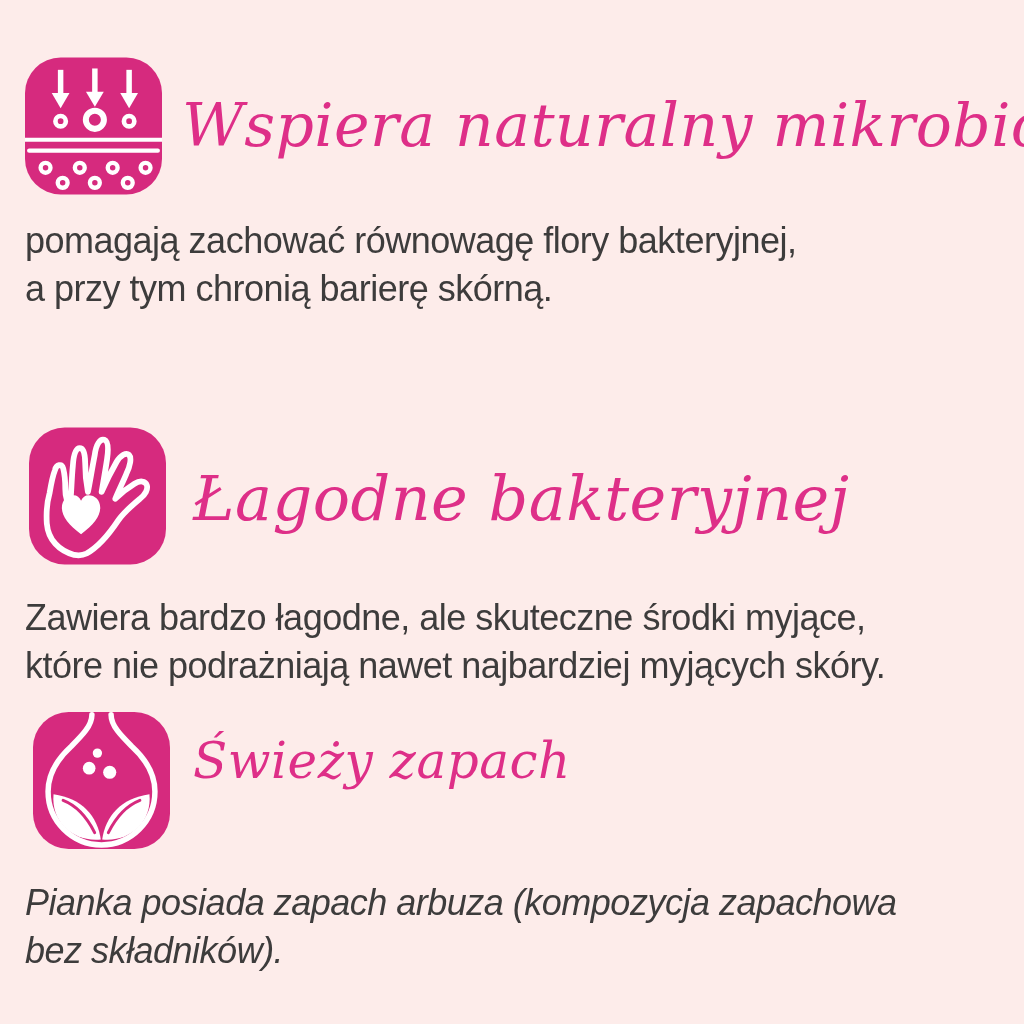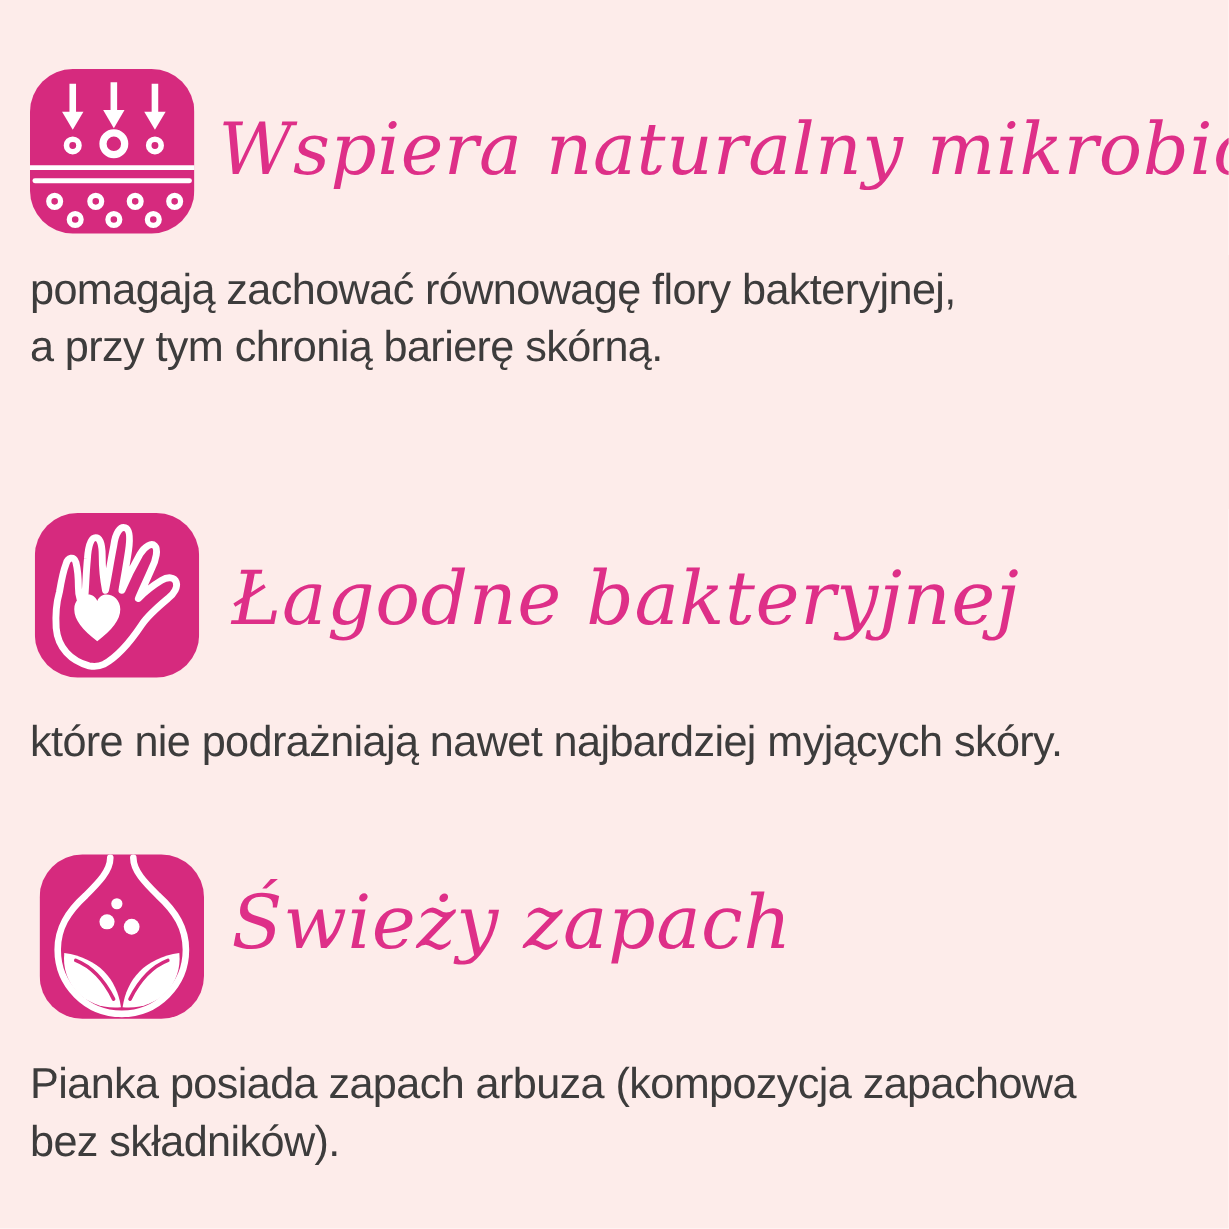--- a/index.html
+++ b/index.html
@@ -24,33 +24,33 @@
     position:absolute;
     font-family:"DejaVu Serif", serif;
     font-style:italic;
     font-weight:400;
     color:var(--heading-pink);
     white-space:nowrap;
     letter-spacing:0.5px;
   }
   .heading-1{left:182px;top:90px;font-size:60px;}
   .heading-2{left:193px;top:462px;font-size:62px;}
-  .heading-3{left:193px;top:732px;font-size:62px;}
+  .heading-3{left:193px;top:732px;font-size:50px;}
   .body-block{
     position:absolute;
     left:25px;
     color:var(--body-color);
     font-size:36px;
     line-height:48px;
     letter-spacing:-0.5px;
   }
   .body-line{white-space:nowrap;}
   .body-1{top:217px;}
   .body-2{top:594px;}
-  .body-3{top:879px;}
+  .body-3{top:879px;font-style:italic;}
   .icon-1{left:25px;top:57px;width:137px;height:138px;}
   .icon-2{left:29px;top:426px;width:137px;height:140px;}
   .icon-3{left:33px;top:711px;width:137px;height:139px;}
 </style>
 </head>
 <body>
 
 <div class="canvas">
 
   <div class="icon icon-1">
@@ -130,20 +130,21 @@
            C 29 71 24 65 24 58.5
            C 24 53 28 49.5 32.5 49.5
            C 35 49.5 37 51 38 53.5
            C 39 51 41 49.5 43.5 49.5
            C 48 49.5 52 53 52 58.5
            C 52 65 47 71 38 78 Z"></path>
     </svg>
   </div>
   <div class="heading heading-2">Łagodne bakteryjnej</div>
   <div class="body-block body-2">
+    <div class="body-line">Zawiera bardzo łagodne, ale skuteczne środki myjące,</div>
     <div class="body-line">które nie podrażniają nawet najbardziej myjących skóry.</div>
   </div>
 
   <div class="icon icon-3">
     <svg viewBox="0 0 100 100">
       <rect x="0" y="0" width="100" height="100" rx="26" fill="var(--pink)"></rect>
 
       <path fill="none" stroke="var(--white)" stroke-width="4" stroke-linecap="round" d="M 43 2
            C 43 10 36 17 28 25
            C 17 35 11 45 11 58

